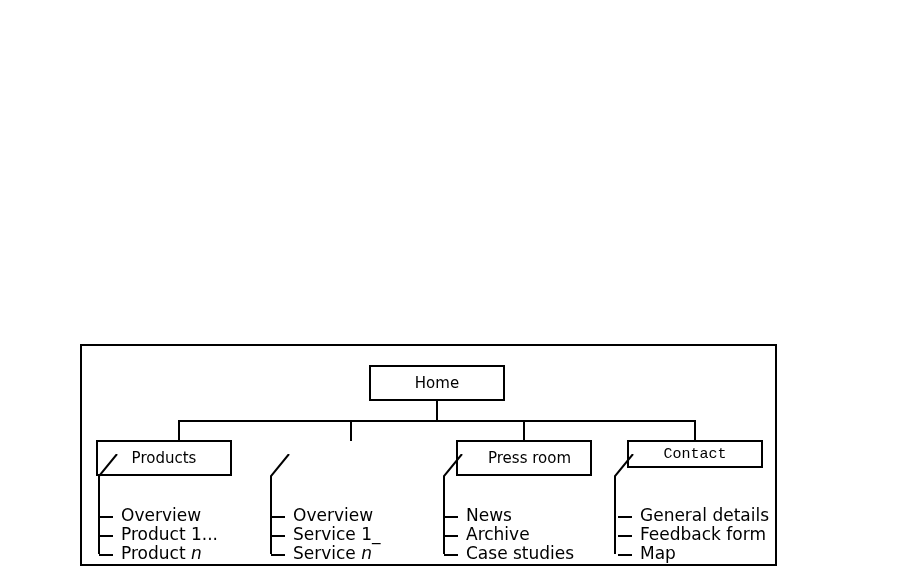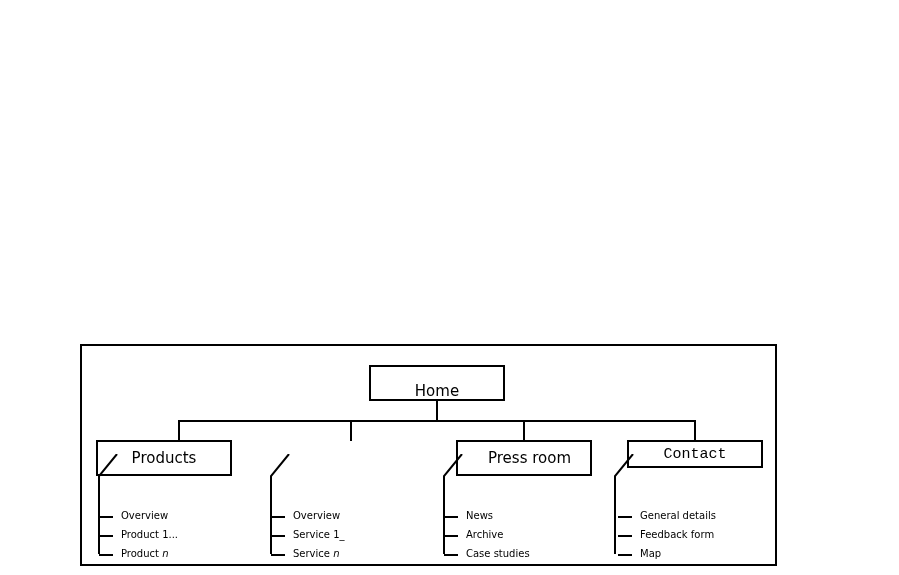--- a/index.html
+++ b/index.html
@@ -35,21 +35,21 @@
     font-size: 15px;
     color: #000000;
     line-height: 1;
   }
   .conn {
     position: absolute;
     background: #000000;
   }
   .leaf-group {
     position: absolute;
-    font-size: 10px;
+    font-size: 17px;
     color: #000000;
   }
   .leaf-item {
     position: relative;
     height: 19px;
     line-height: 19px;
     white-space: nowrap;
     padding-left: 22px;
   }
   .leaf-item::before {
@@ -69,21 +69,21 @@
   }
   .elbow svg {
     display: block;
   }
 </style>
 </head>
 <body>
 
 <div id="sitemap-figure">
 
-  <div class="node-box" style="left:287px; top:19px; width:136px; height:36px;align-items:flex-end;">
+  <div class="node-box" style="left:287px; top:19px; width:136px; height:36px;">
     <span>Home</span>
   </div>
 
   <div class="conn" style="left:354px; top:55px; width:2px; height:21px;"></div>
 
   <div class="conn" style="left:96px; top:74px; width:518px; height:2px;"></div>
 
   <div class="conn" style="left:96px; top:74px; width:2px; height:21px;"></div>
   <div class="conn" style="left:268px; top:74px; width:2px; height:21px;"></div>
   <div class="conn" style="left:441px; top:74px; width:2px; height:21px;"></div>

